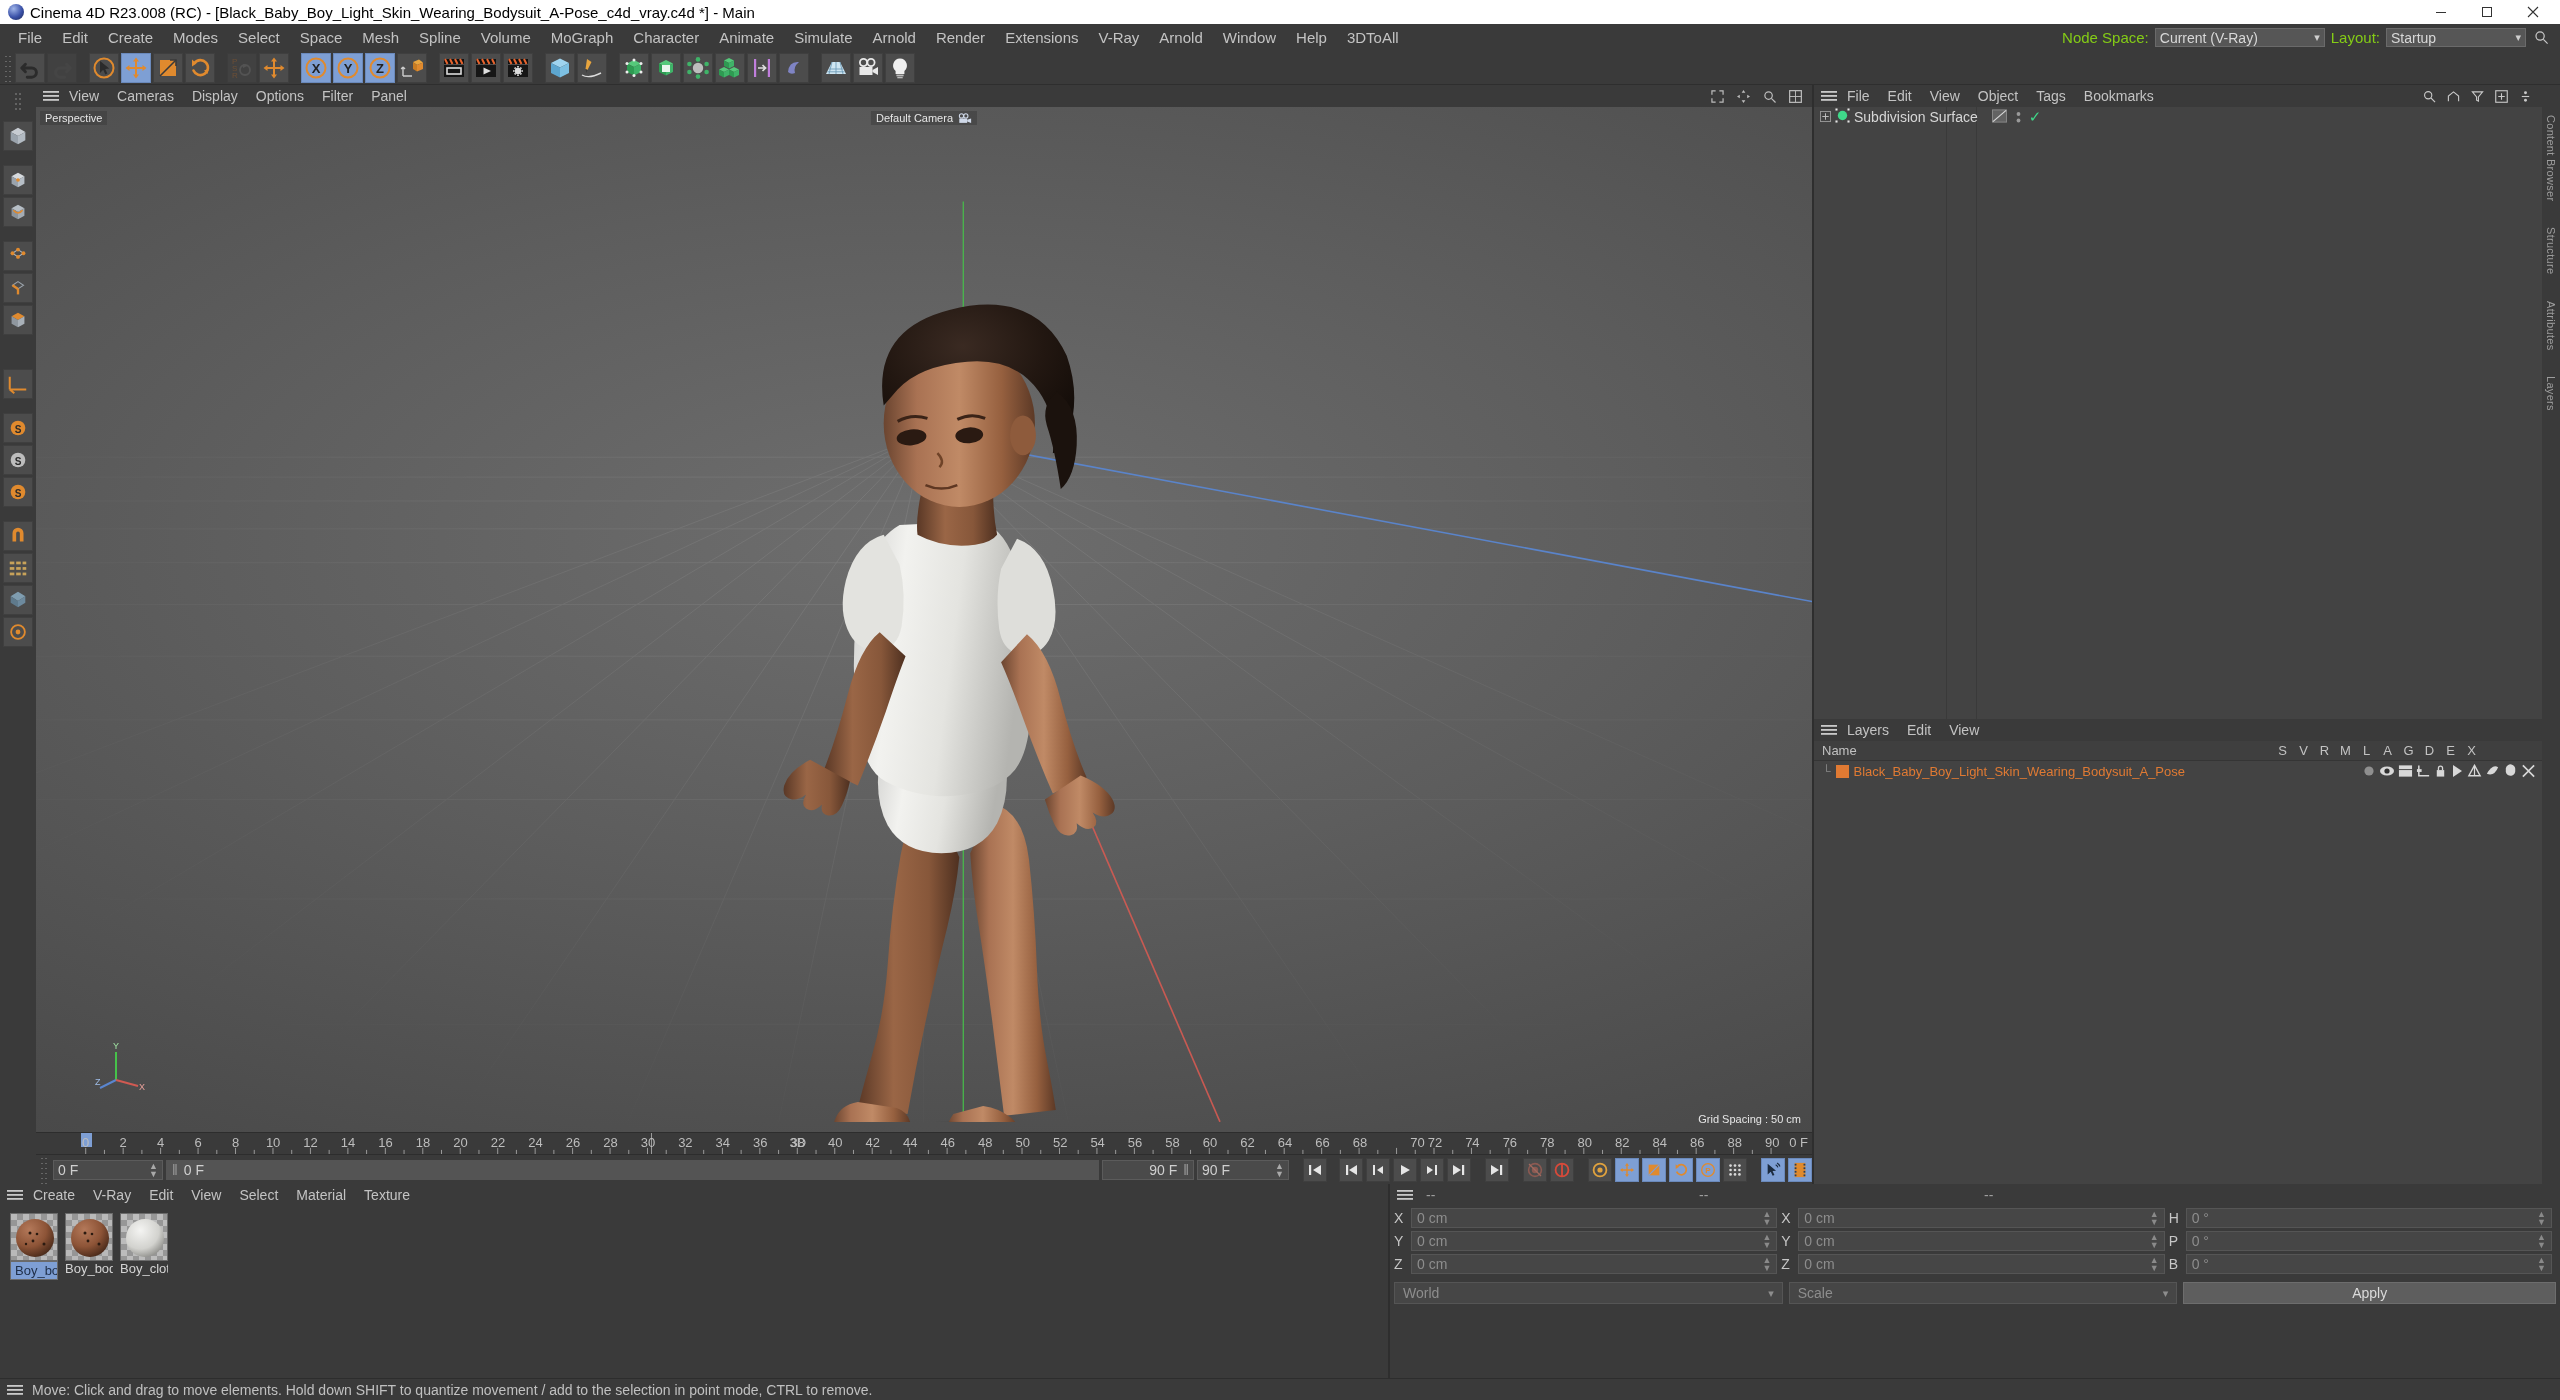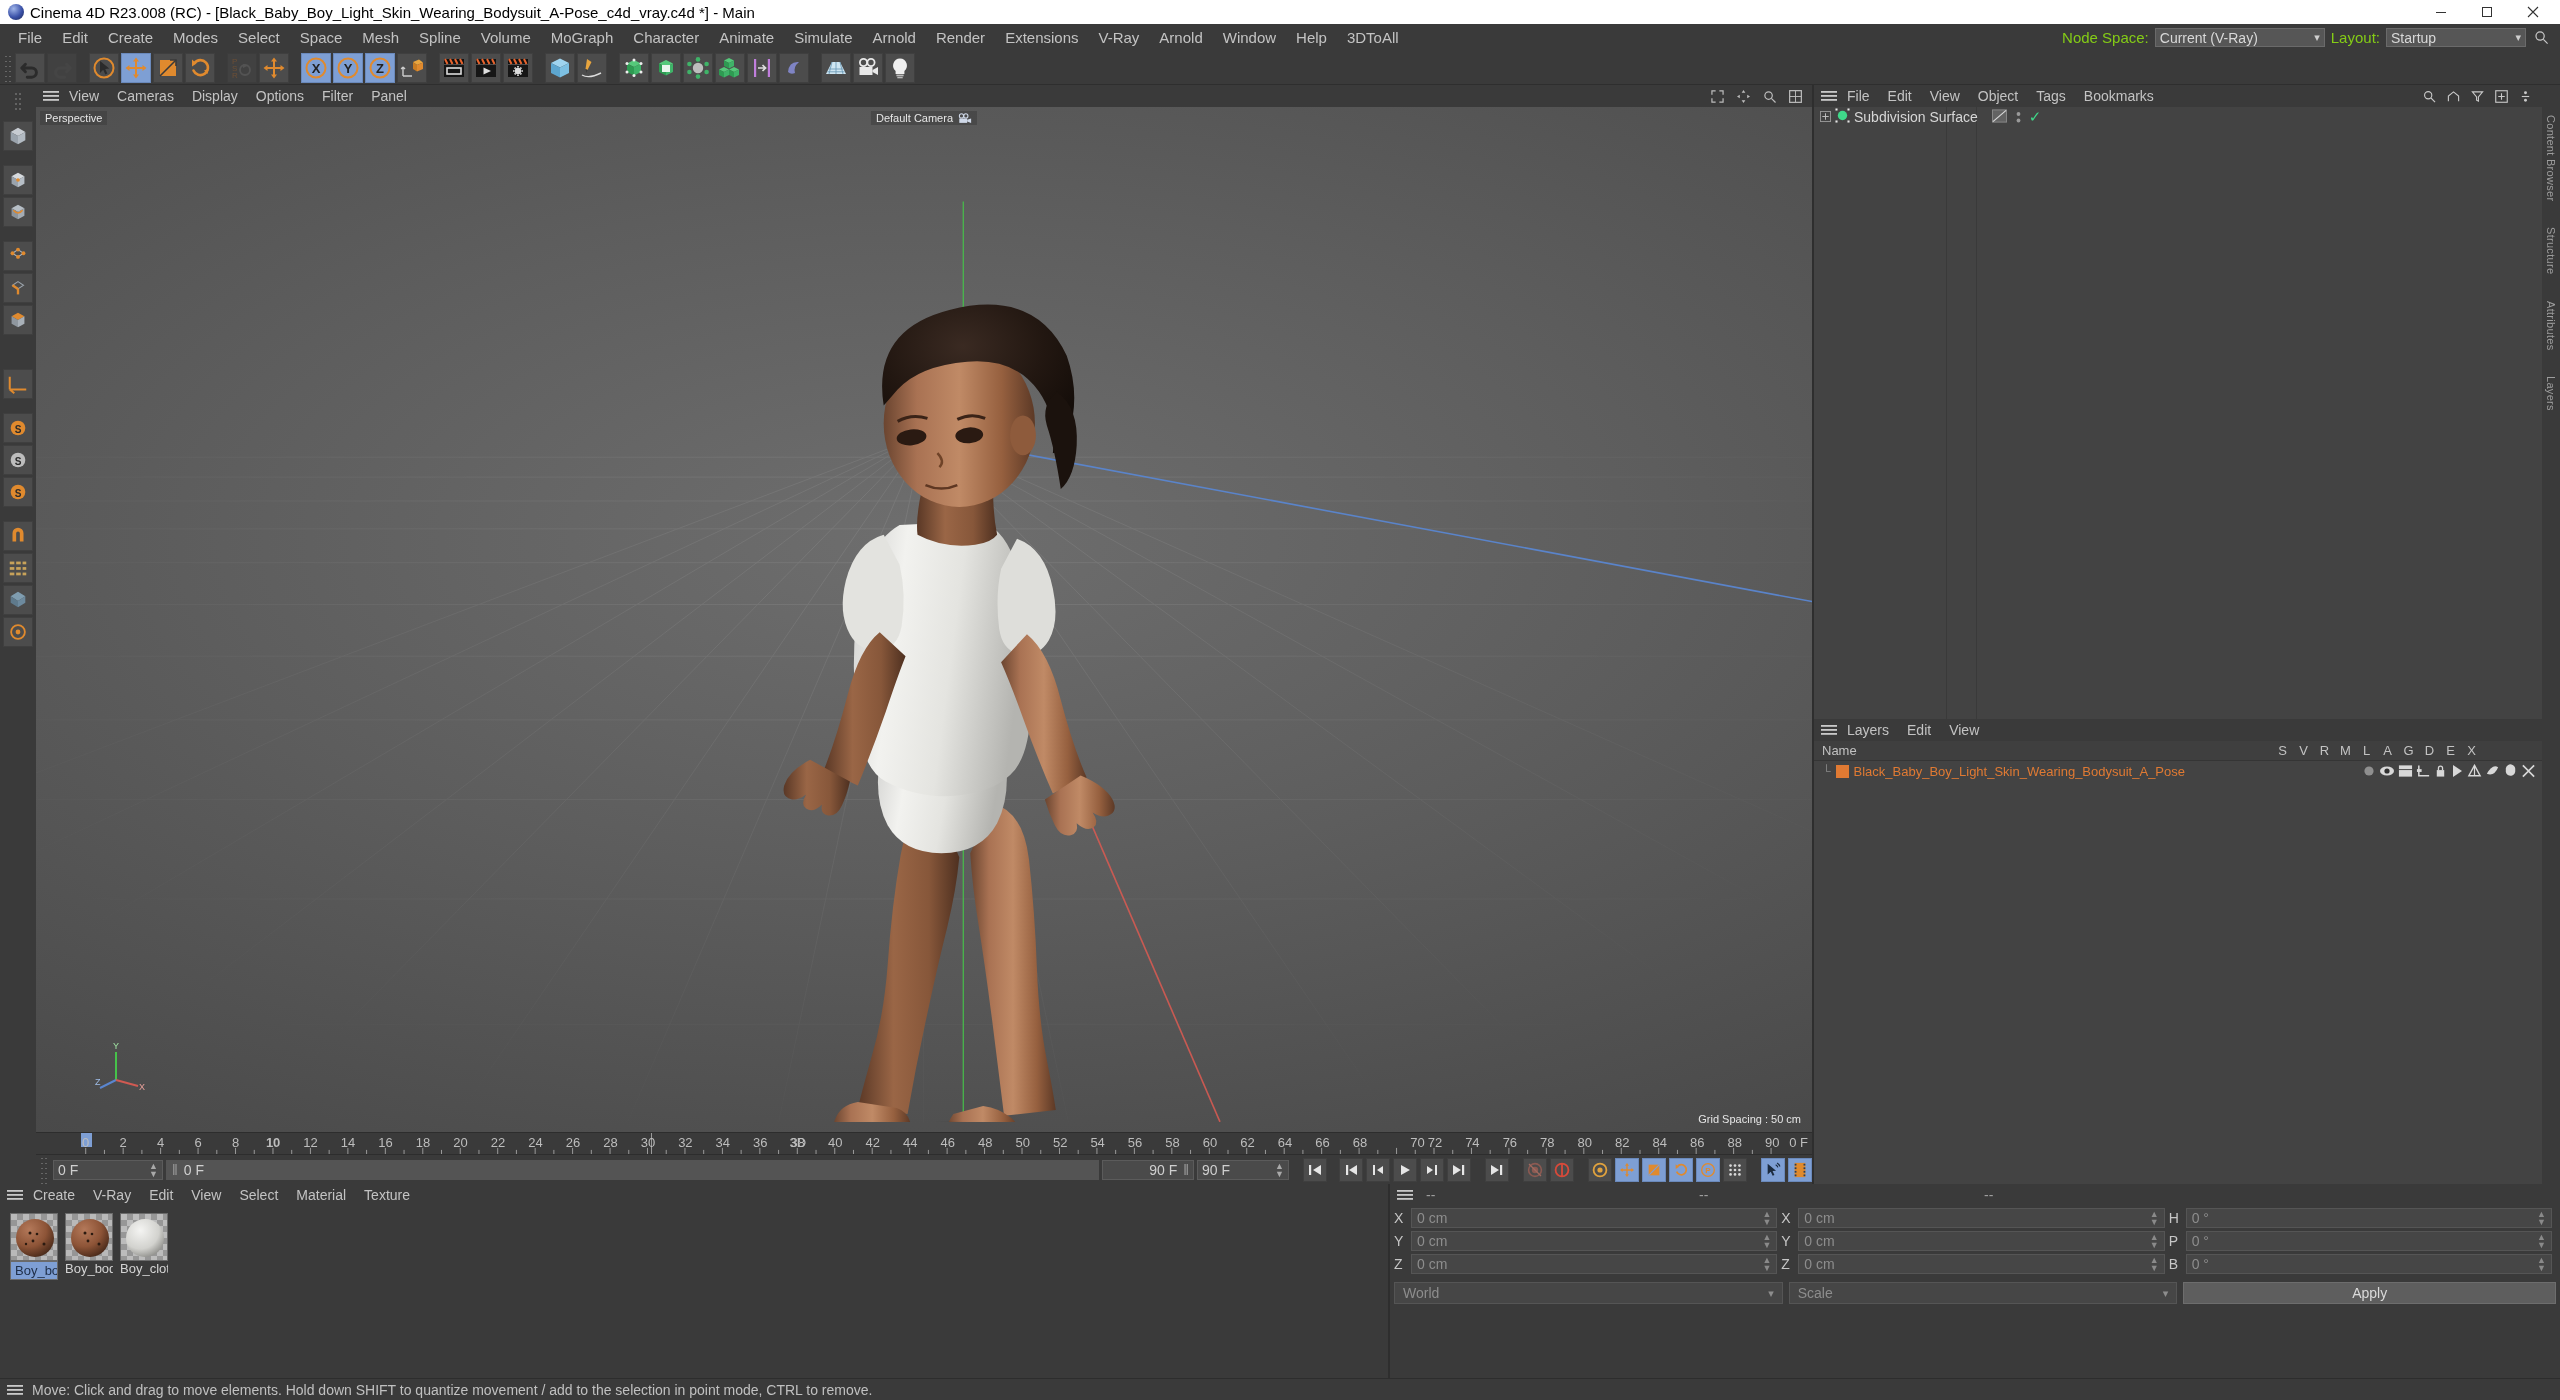--- a/index.html
+++ b/index.html
@@ -739,21 +739,21 @@
 
     <div id="timeline">
       <div id="tlplayhead" style="left: 45px;"></div>
       <div id="tlcursor" style="left: 615px;"></div>
       <div id="tlnums">
           <div class="tnum" style="left: 2.80112%;">0</div>
           <div class="tnum" style="left: 4.9113%;">2</div>
           <div class="tnum" style="left: 7.02148%;">4</div>
           <div class="tnum" style="left: 9.13165%;">6</div>
           <div class="tnum" style="left: 11.2418%;">8</div>
-          <div class="tnum" style="left: 13.352%; font-weight: bold;">10</div>
+          <div class="tnum" style="left: 13.352%;">10</div>
           <div class="tnum" style="left: 15.4622%;">12</div>
           <div class="tnum" style="left: 17.5724%;">14</div>
           <div class="tnum" style="left: 19.6825%;">16</div>
           <div class="tnum" style="left: 21.7927%;">18</div>
           <div class="tnum" style="left: 23.9029%;">20</div>
           <div class="tnum" style="left: 26.0131%;">22</div>
           <div class="tnum" style="left: 28.1232%;">24</div>
           <div class="tnum" style="left: 30.2334%;">26</div>
           <div class="tnum" style="left: 32.3436%;">28</div>
           <div class="tnum" style="left: 34.4538%;">30</div>

